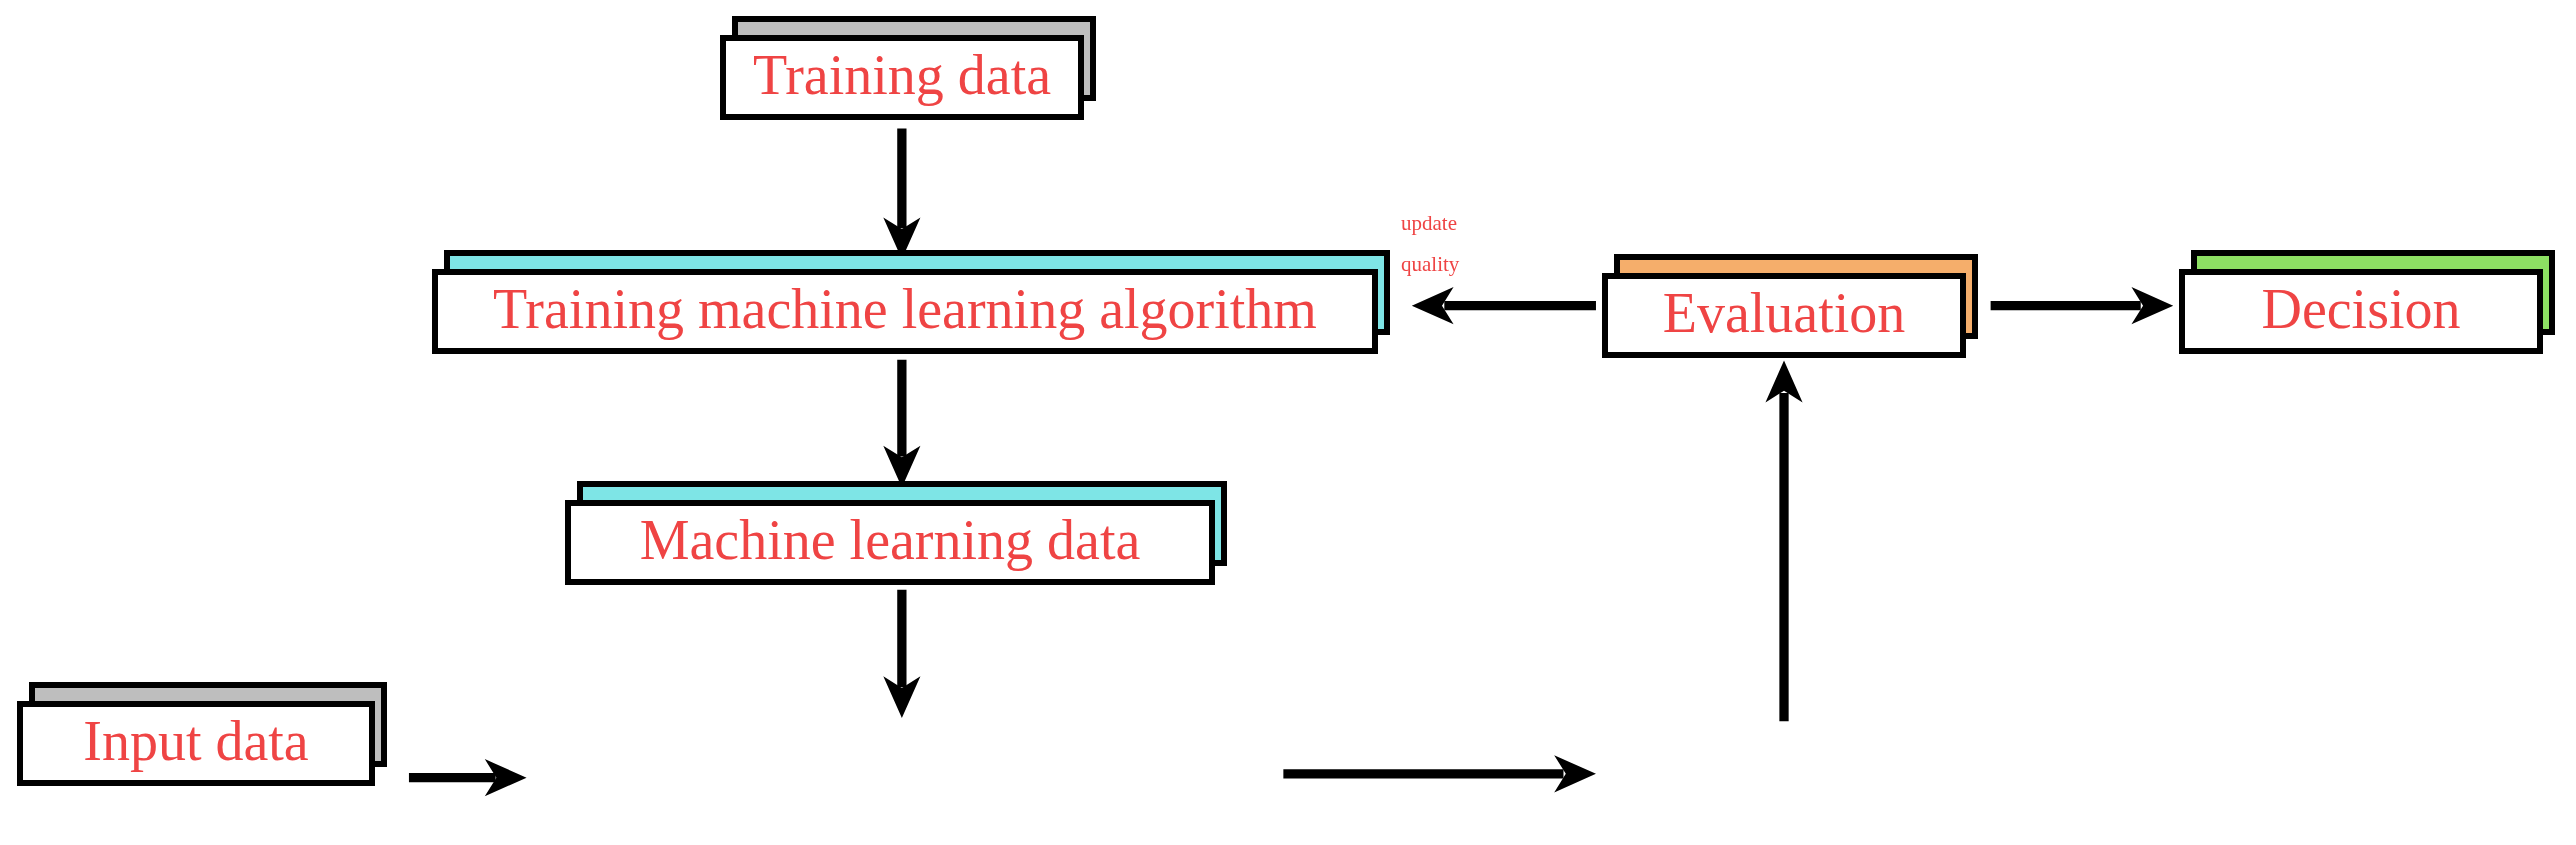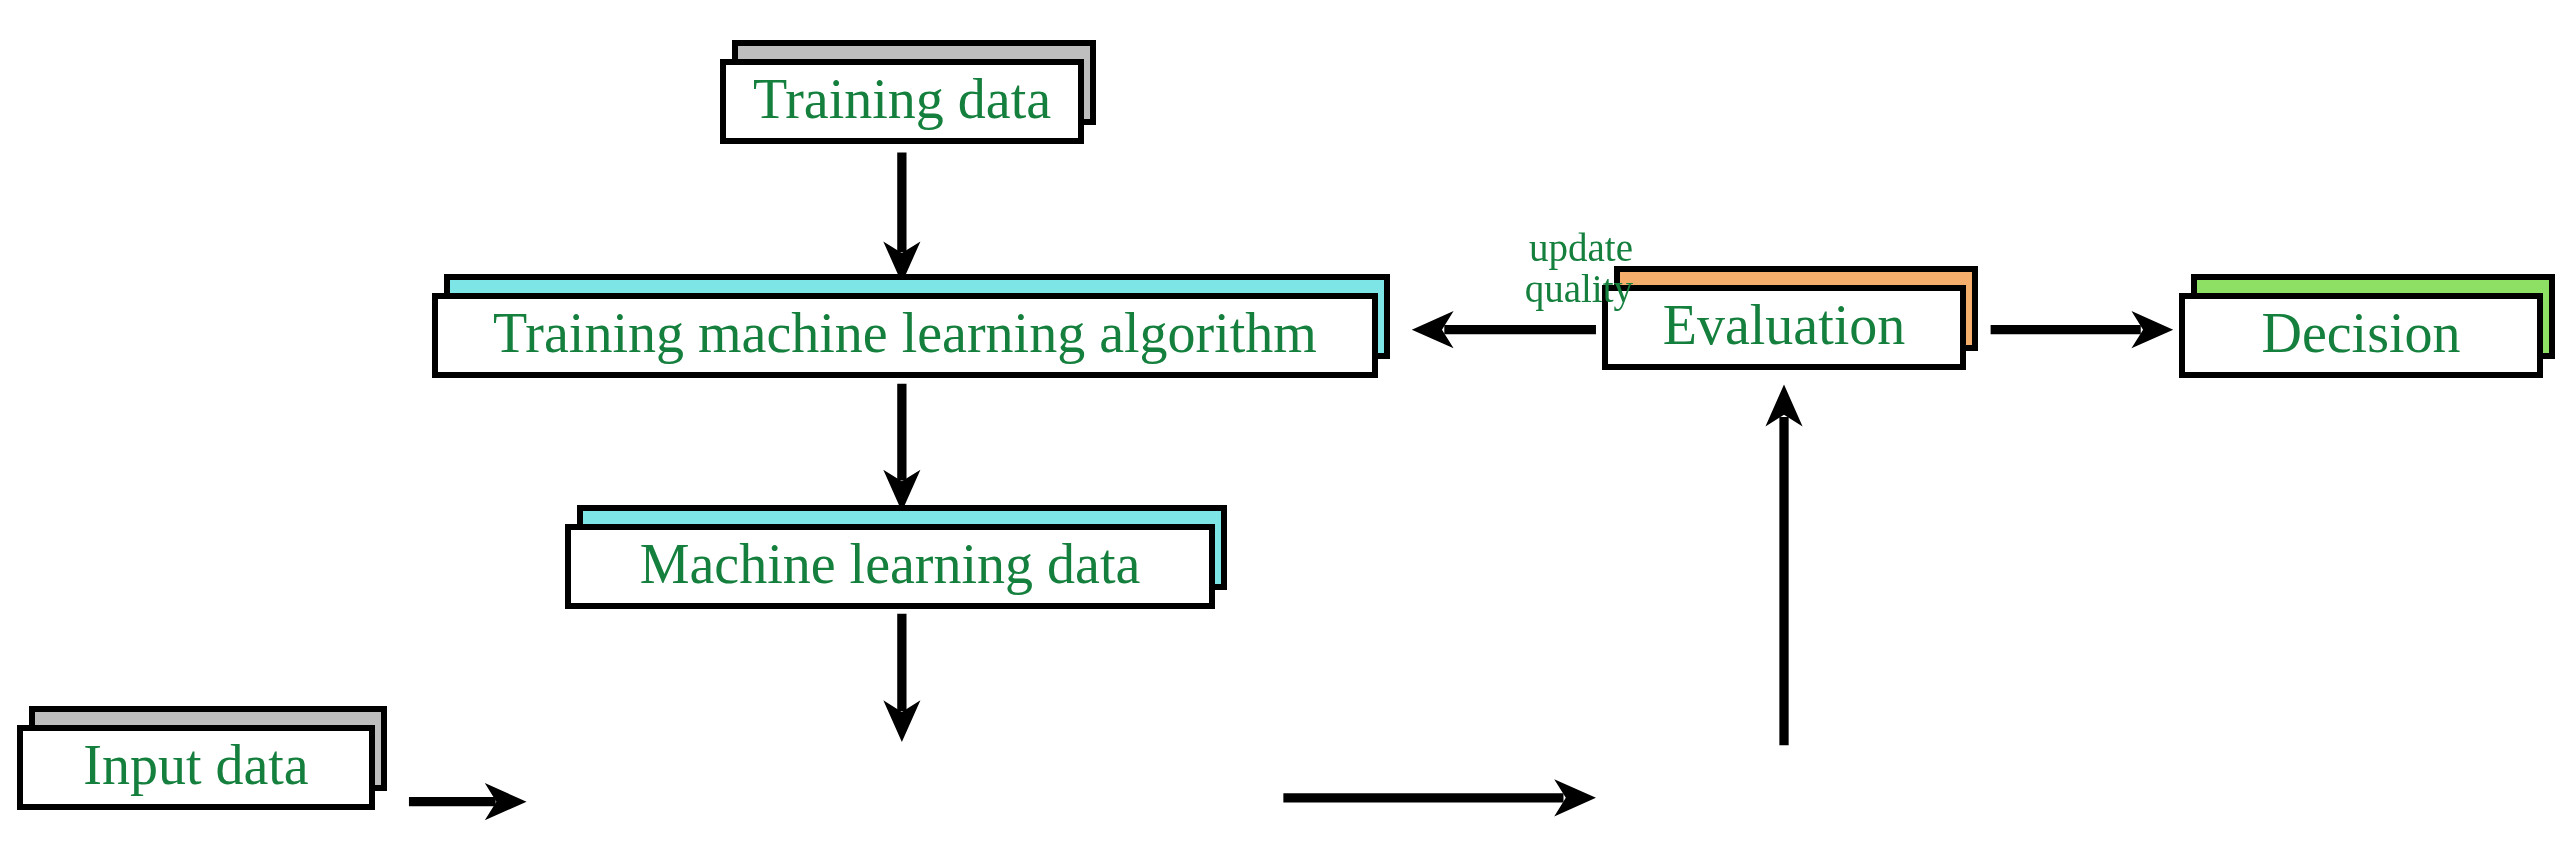--- a/index.html
+++ b/index.html
@@ -6,23 +6,22 @@
     margin: 0;
     padding: 0;
     background: #ffffff;
   }
   #canvas {
     position: relative;
     width: 2576px;
     height: 803px;
     background: #ffffff;
     font-family: "Liberation Serif", "DejaVu Serif", serif;
-    color: #15803d;
+    color: #ef4444;
     overflow: hidden;
-    margin-top: 24px;
   }
   #arrow-layer {
     position: absolute;
     left: 0; top: 0;
     width: 2576px;
     height: 845px;
   }
   .node {
     position: absolute;
     z-index: 2;
@@ -59,28 +58,28 @@
     white-space: nowrap;
     padding-bottom: 4.6px;
   }
   
   #node-training-data            { left: 720px;  top: 35px;  width: 364px;  height: 85px; }
   #node-training-ml-algorithm    { left: 432px;  top: 269px; width: 946px; height: 85px; }
   #node-machine-learning-model   { left: 565px;  top: 500px; width: 650px;  height: 85px; }
   #node-input-data               { left: 17px;   top: 701px; width: 358px;  height: 85px; }
   #node-machine-learning-algorithm { left: 530px; top: 731px; width: 731px; height: 85px; }
   #node-prediction               { left: 1602px; top: 731px; width: 364px;  height: 85px; }
-  #node-evaluation               { left: 1602px; top: 261px; width: 364px;  height: 85px; text-align: center; }
+  #node-evaluation               { left: 1602px; top: 273px; width: 364px;  height: 85px; text-align: center; }
   #node-decision                 { left: 2179px; top: 269px; width: 364px;  height: 85px; }
 
   .edge-label {
     position: absolute;
     z-index: 3;
-    text-align: right;
-    font-size: 39px;
+    text-align: left;
+    font-size: 21px;
     line-height: 41px;
   }
   #label-update-quality        { left: 1401px; top: 203px; width: 232px; }
   #label-acceptable-performance{ left: 1906px; top: 213px; width: 341px; }
 </style>
 </head>
 <body>
 
 <div id="canvas">
 

